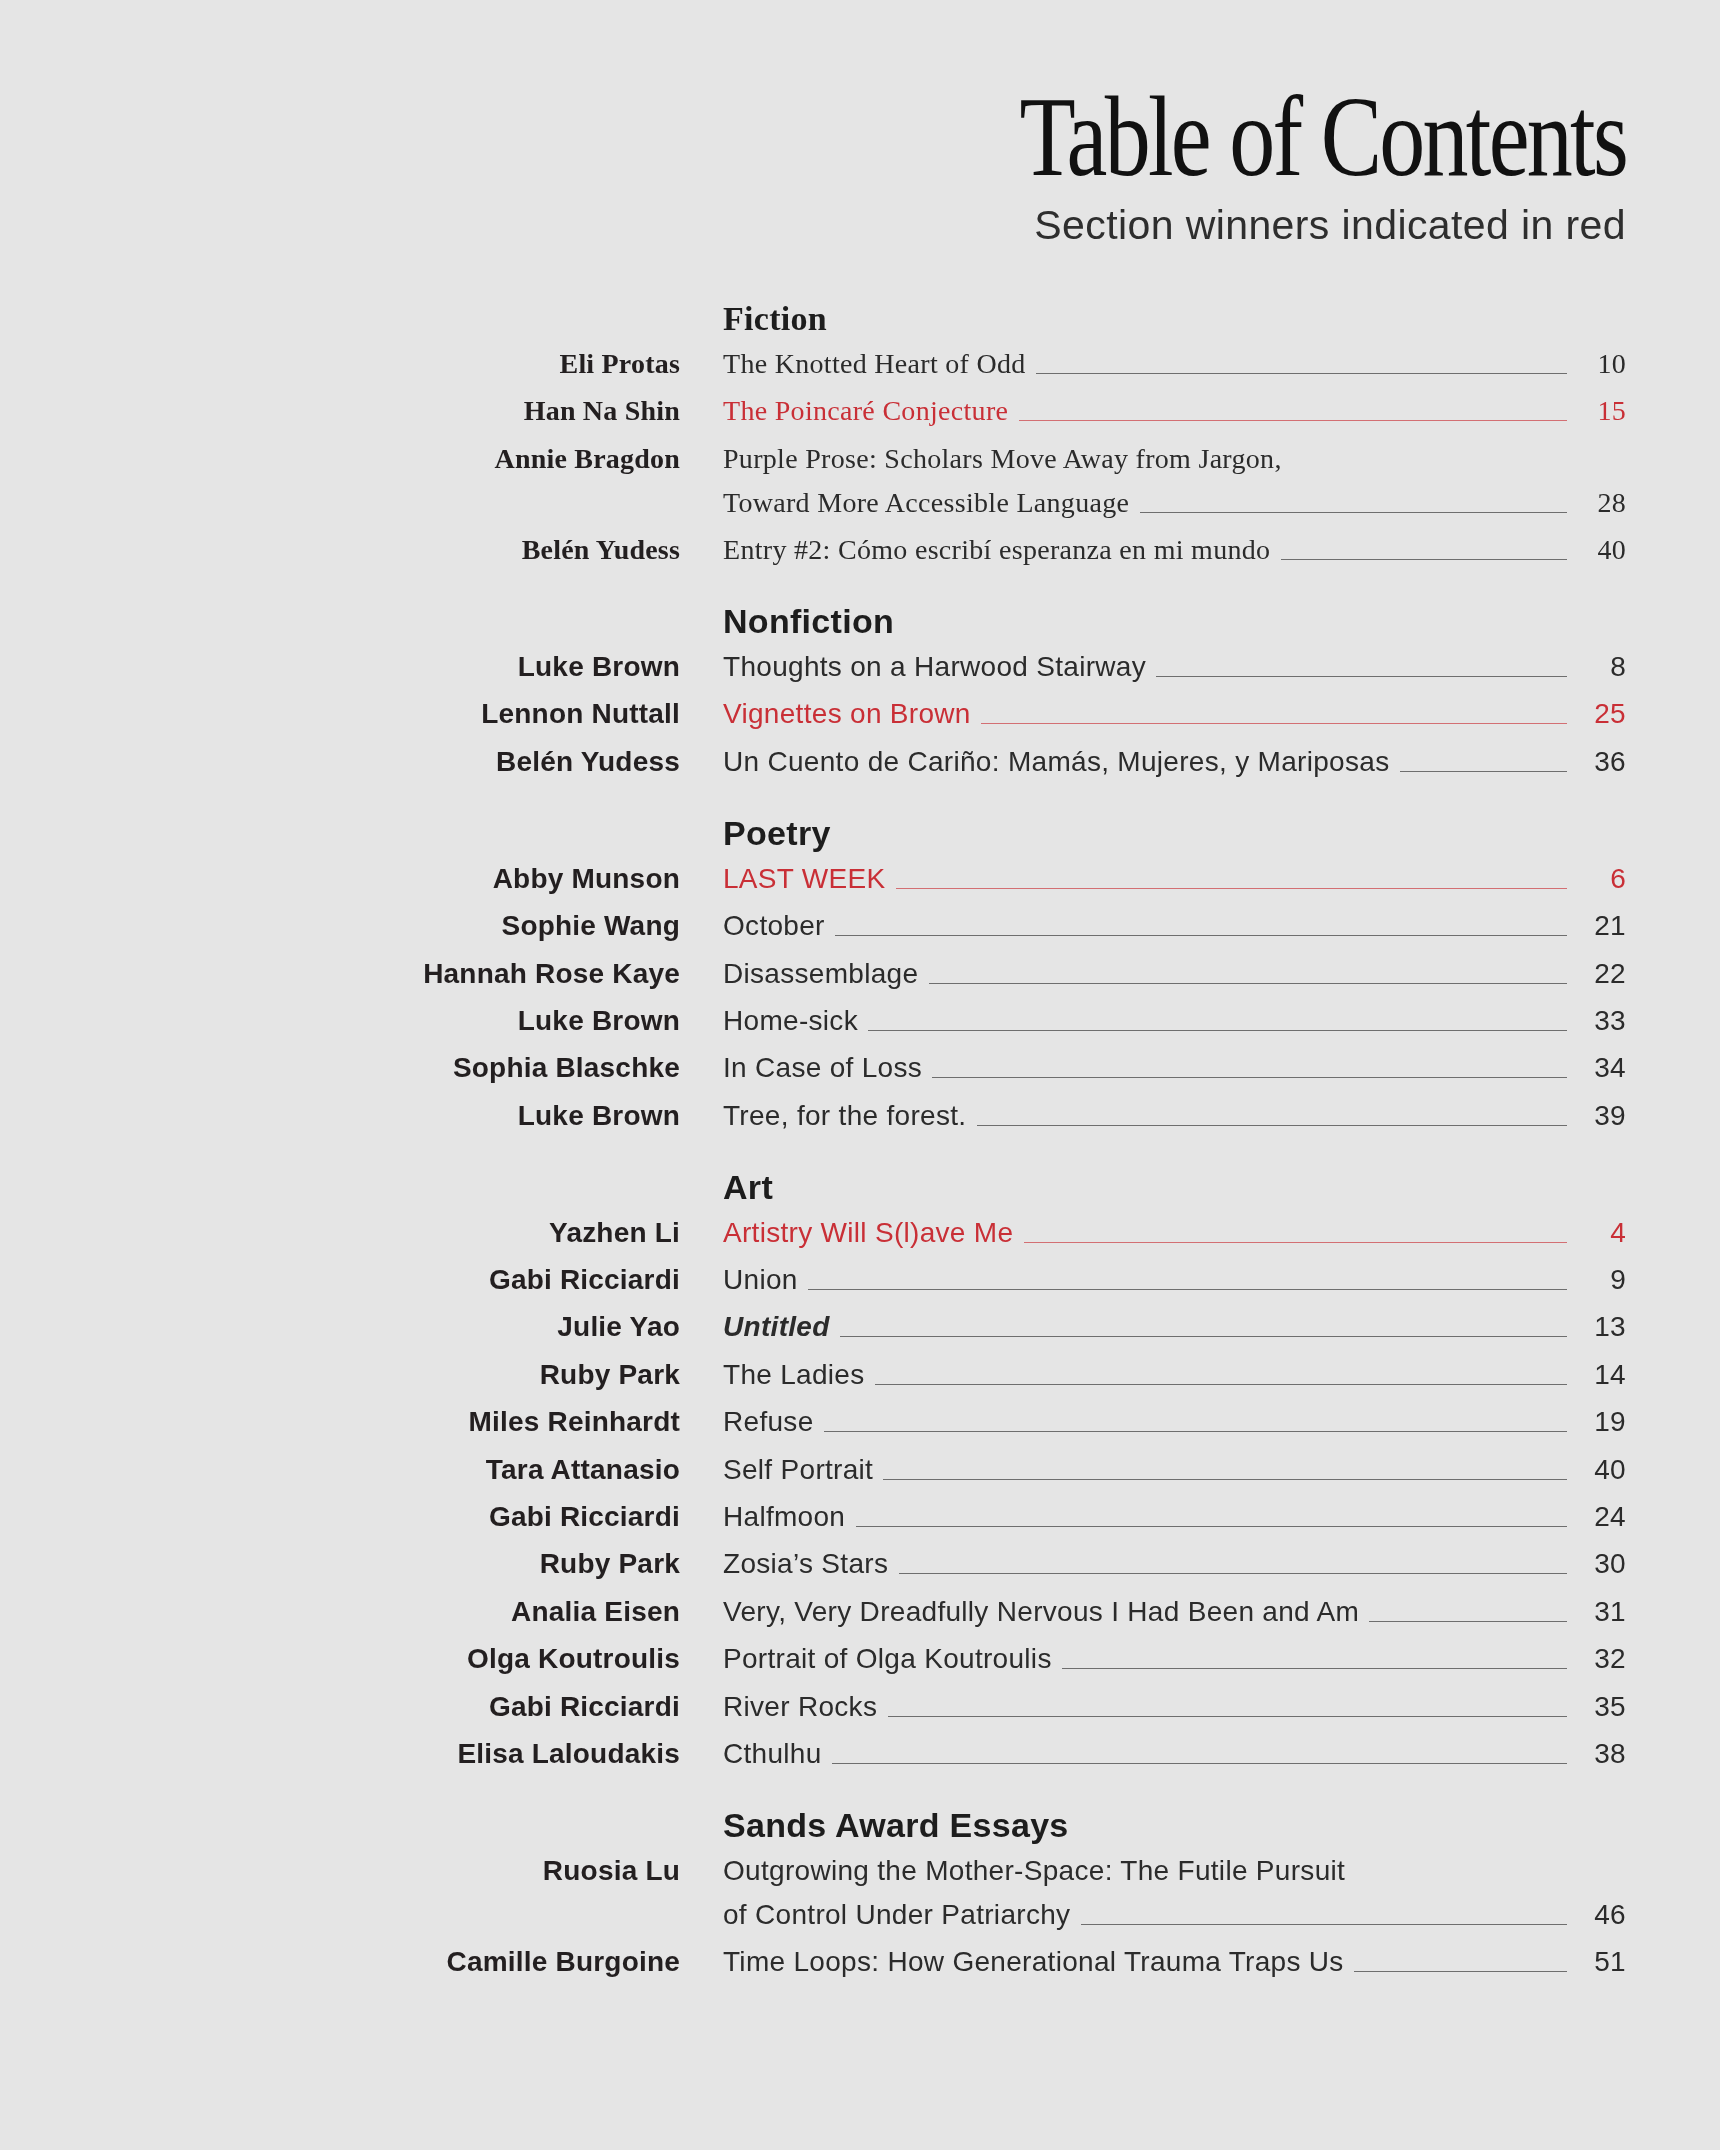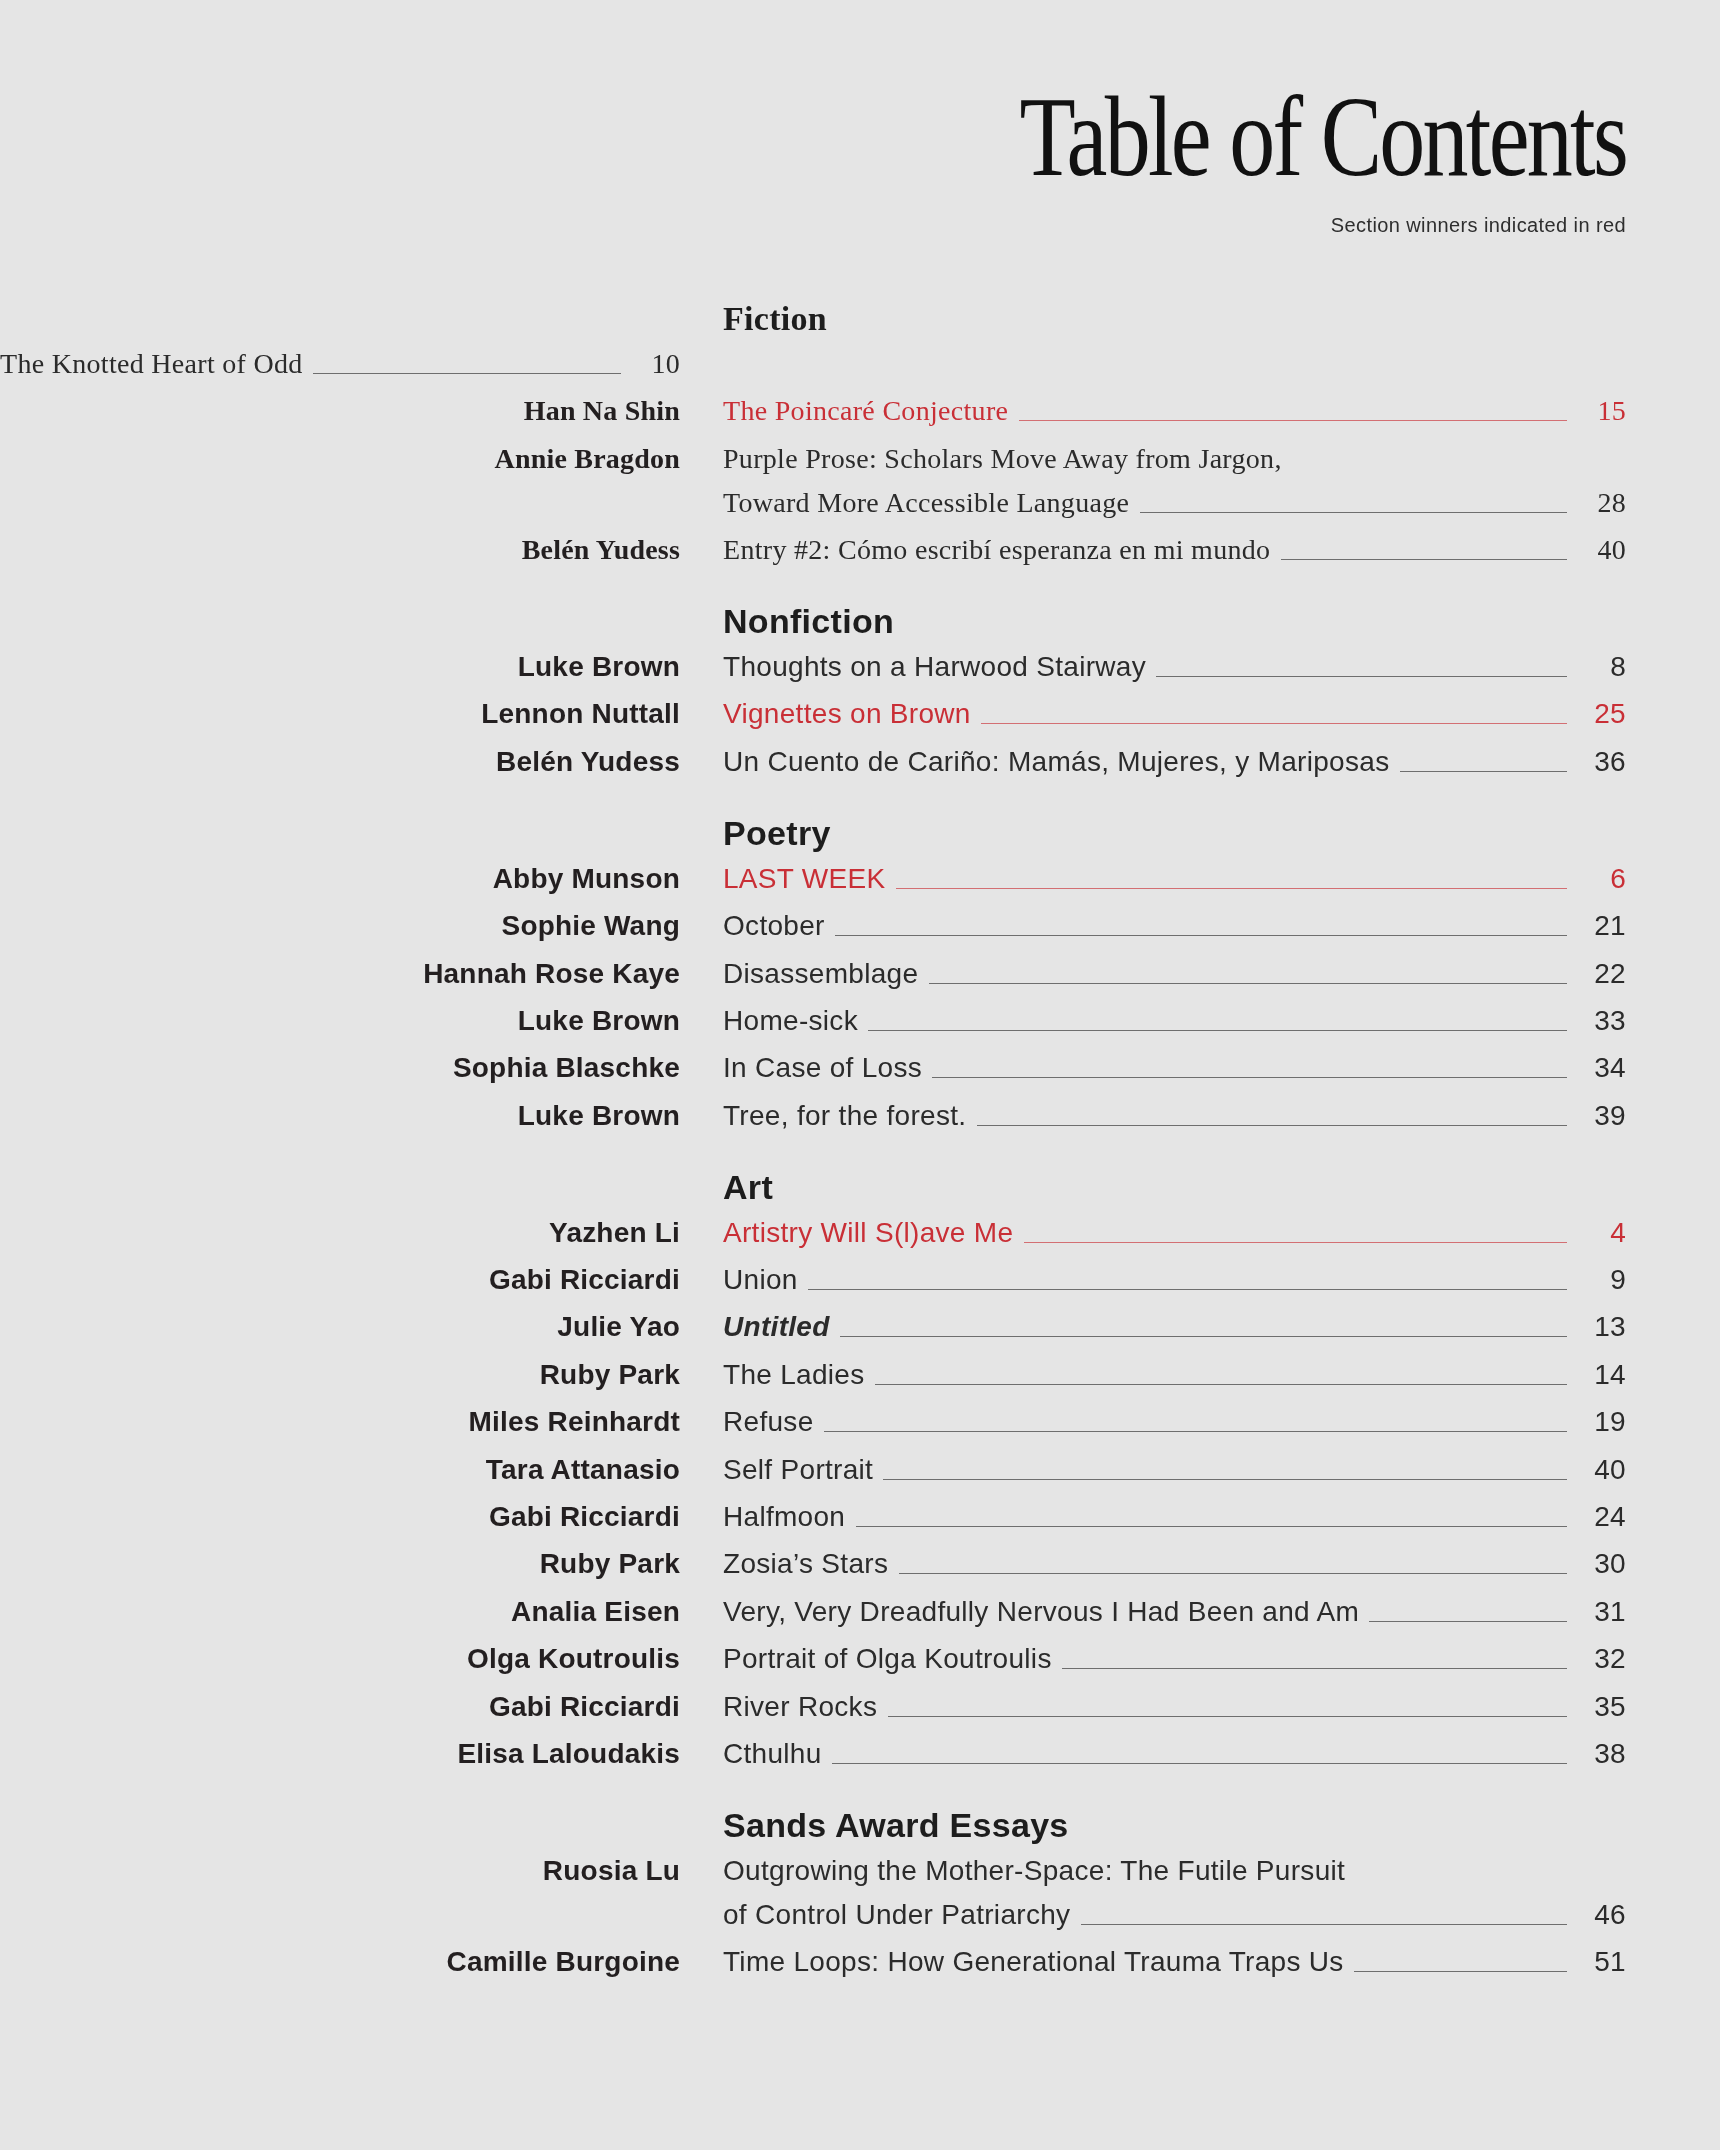--- a/index.html
+++ b/index.html
@@ -29,21 +29,21 @@
     font-size: 115px;
     line-height: 1;
     letter-spacing: -3.4px;
     white-space: nowrap;
     transform: scaleX(0.80);
     transform-origin: 100% 50%;
     color: #111111;
   }
   .subtitle {
     margin-top: 13.8px;
-    font-size: 20px;
+    font-size: 41px;
     line-height: 34px;
     font-weight: normal;
     color: #2e2e2e;
     letter-spacing: 0.4px;
   }
 
   
   .toc { margin-top: 53px; }
   .section { margin-top: 26px; }
   .section:first-child { margin-top: 0; font-family: Liberation Serif, serif; }
@@ -112,20 +112,21 @@
   </header>
 
   <main class="toc">
   <section class="section">
     <div class="grid-row heading-row">
       <div class="author-cell"></div>
       <h2 class="section-heading">Fiction</h2>
     </div>
     <div>
   <div class="grid-row entry">
+    <div class="author">Eli Protas</div>
     <div class="title-col">
               <div class="tline">
                 <span class="txt">The Knotted Heart of Odd</span>
                 <span class="leader"></span>
                 <span class="pgnum">10</span>
               </div>
             </div>
   </div>
 
   <div class="grid-row entry winner">

